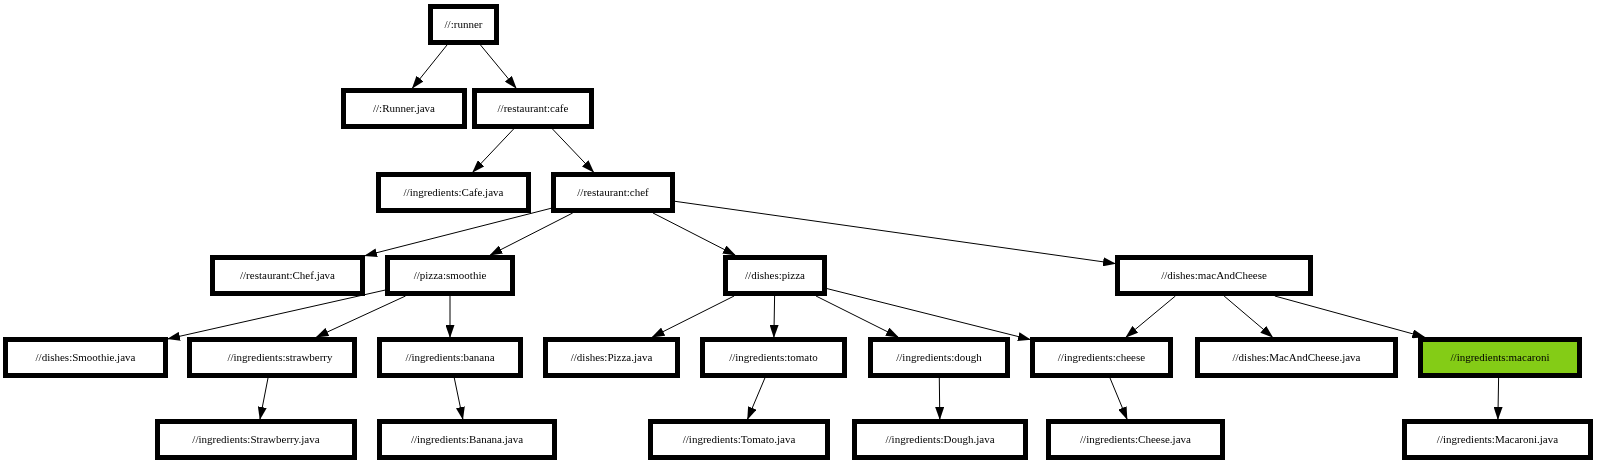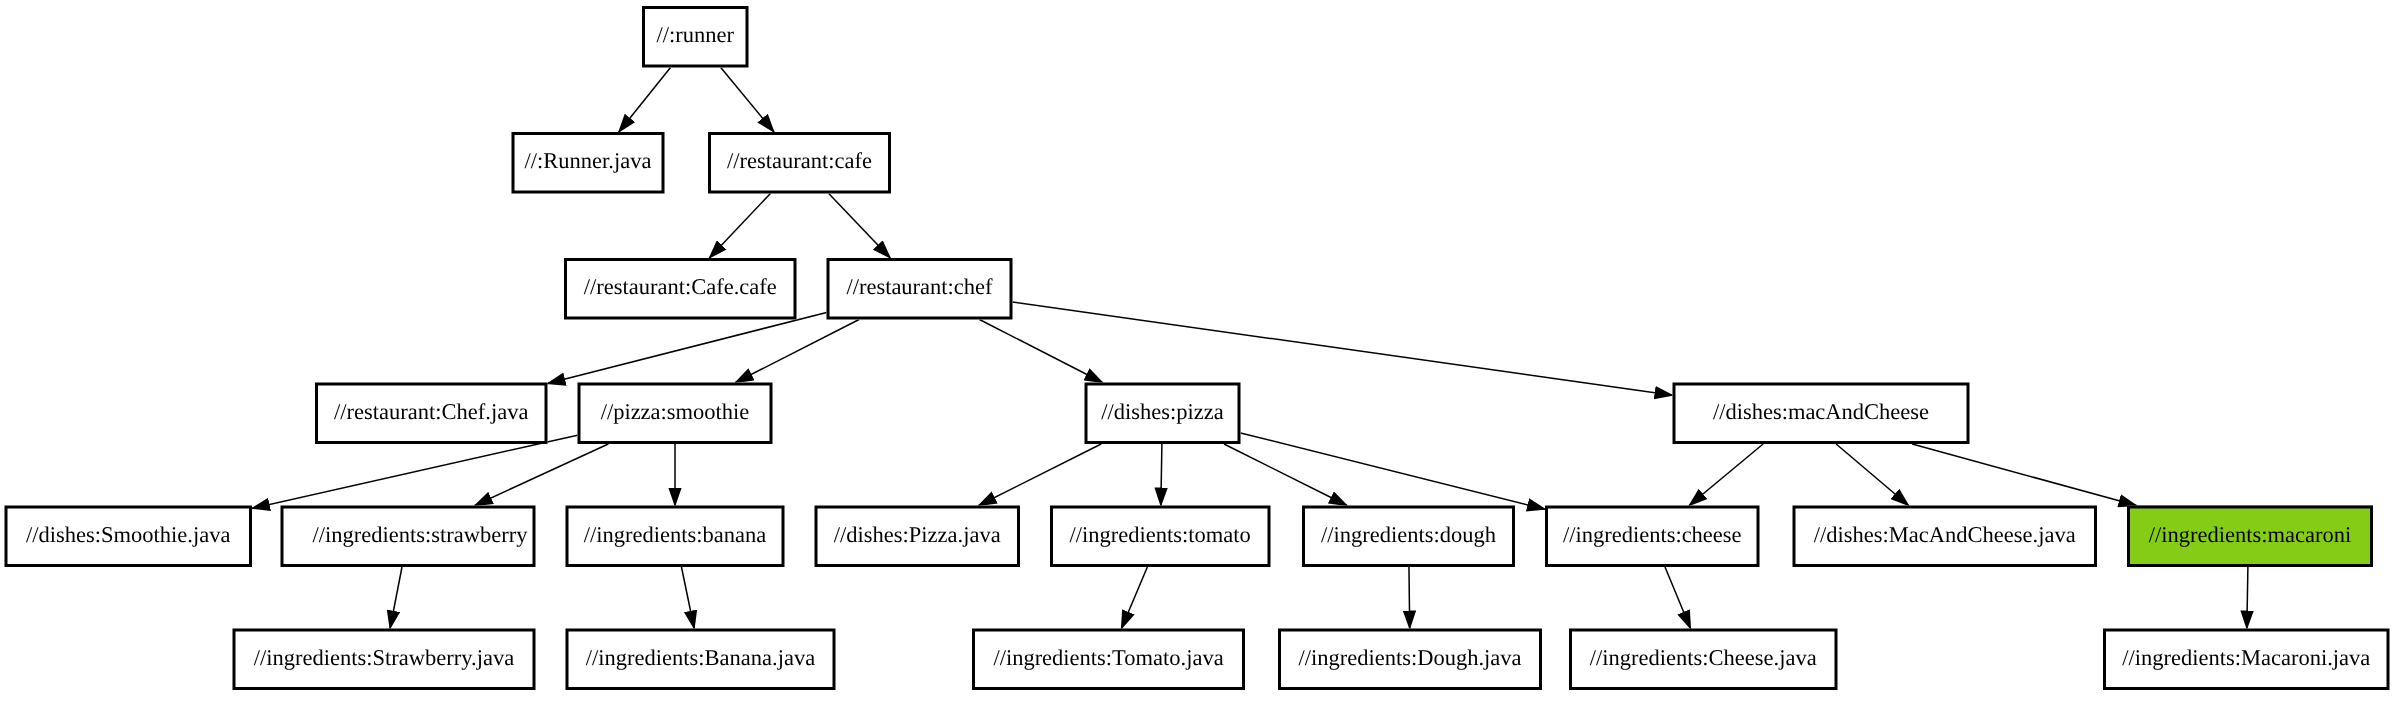--- a/index.html
+++ b/index.html
@@ -19,26 +19,26 @@
     position: absolute;
     left: 0;
     top: 0;
     width: 1600px;
     height: 468px;
   }
   .node {
     position: absolute;
     box-sizing: border-box;
     background: #ffffff;
-    border: 2px solid #14532d;
+    border: 5px solid #14532d;
     color: #000000;
     display: flex;
     align-items: center;
     justify-content: center;
-    font-size: 15px;
+    font-size: 11px;
     line-height: 1;
     white-space: nowrap;
     overflow: hidden;
   }
 </style>
 </head>
 <body>
 
 <div id="canvas">
   <svg id="edges" xmlns="http://www.w3.org/2000/svg" width="1600" height="468" viewBox="0 0 1600 468">
@@ -69,23 +69,23 @@
         <line x1="939.3" y1="378.0" x2="939.8" y2="419.0" stroke="#000000" stroke-width="1" marker-end="url(#arrowhead)"></line>
         <line x1="1110.0" y1="378.0" x2="1127.0" y2="419.0" stroke="#000000" stroke-width="1" marker-end="url(#arrowhead)"></line>
         <line x1="1175.4" y1="296.0" x2="1126.1" y2="337.0" stroke="#000000" stroke-width="1" marker-end="url(#arrowhead)"></line>
         <line x1="1224.1" y1="296.0" x2="1272.4" y2="337.0" stroke="#000000" stroke-width="1" marker-end="url(#arrowhead)"></line>
         <line x1="1274.8" y1="296.0" x2="1424.3" y2="337.0" stroke="#000000" stroke-width="1" marker-end="url(#arrowhead)"></line>
         <line x1="1498.6" y1="378.0" x2="1497.9" y2="419.0" stroke="#000000" stroke-width="1" marker-end="url(#arrowhead)"></line>
       </g>
   </svg>
   <div id="nodes">
       <div class="node" style="left: 428px; top: 4px; width: 71px; height: 41px; background: rgb(255, 255, 255); border-color: rgb(0, 0, 0); color: rgb(0, 0, 0);">//:runner</div>
-      <div class="node" style="left: 341px; top: 88px; width: 102px; height: 41px; background: rgb(255, 255, 255); border-color: rgb(0, 0, 0); color: rgb(0, 0, 0);">//:Runner.java</div>
+      <div class="node" style="left: 341px; top: 88px; width: 126px; height: 41px; background: rgb(255, 255, 255); border-color: rgb(0, 0, 0); color: rgb(0, 0, 0);">//:Runner.java</div>
       <div class="node" style="left: 472px; top: 88px; width: 122px; height: 41px; background: rgb(255, 255, 255); border-color: rgb(0, 0, 0); color: rgb(0, 0, 0);">//restaurant:cafe</div>
-      <div class="node" style="left: 376px; top: 172px; width: 155px; height: 41px; background: rgb(255, 255, 255); border-color: rgb(0, 0, 0); color: rgb(0, 0, 0);">//restaurant:Cafe.cafe</div>
+      <div class="node" style="left: 376px; top: 172px; width: 155px; height: 41px; background: rgb(255, 255, 255); border-color: rgb(0, 0, 0); color: rgb(0, 0, 0);">//ingredients:Cafe.java</div>
       <div class="node" style="left: 551px; top: 172px; width: 124px; height: 41px; background: rgb(255, 255, 255); border-color: rgb(0, 0, 0); color: rgb(0, 0, 0);">//restaurant:chef</div>
       <div class="node" style="left: 210px; top: 255px; width: 155px; height: 41px; background: rgb(255, 255, 255); border-color: rgb(0, 0, 0); color: rgb(0, 0, 0);">//restaurant:Chef.java</div>
       <div class="node" style="left: 385px; top: 255px; width: 130px; height: 41px; background: rgb(255, 255, 255); border-color: rgb(0, 0, 0); color: rgb(0, 0, 0);">//pizza:smoothie</div>
       <div class="node" style="left: 723px; top: 255px; width: 104px; height: 41px; background: rgb(255, 255, 255); border-color: rgb(0, 0, 0); color: rgb(0, 0, 0);">//dishes:pizza</div>
       <div class="node" style="left: 1115px; top: 255px; width: 198px; height: 41px; background: rgb(255, 255, 255); border-color: rgb(0, 0, 0); color: rgb(0, 0, 0);">//dishes:macAndCheese</div>
       <div class="node" style="left: 3px; top: 337px; width: 165px; height: 41px; background: rgb(255, 255, 255); border-color: rgb(0, 0, 0); color: rgb(0, 0, 0);">//dishes:Smoothie.java</div>
       <div class="node" style="left: 187px; top: 337px; width: 170px; height: 41px; background: rgb(255, 255, 255); border-color: rgb(0, 0, 0); color: rgb(0, 0, 0); padding-left: 16px;">//ingredients:strawberry</div>
       <div class="node" style="left: 377px; top: 337px; width: 146px; height: 41px; background: rgb(255, 255, 255); border-color: rgb(0, 0, 0); color: rgb(0, 0, 0);">//ingredients:banana</div>
       <div class="node" style="left: 543px; top: 337px; width: 137px; height: 41px; background: rgb(255, 255, 255); border-color: rgb(0, 0, 0); color: rgb(0, 0, 0);">//dishes:Pizza.java</div>
       <div class="node" style="left: 700px; top: 337px; width: 147px; height: 41px; background: rgb(255, 255, 255); border-color: rgb(0, 0, 0); color: rgb(0, 0, 0); text-align: center;">//ingredients:tomato</div>

